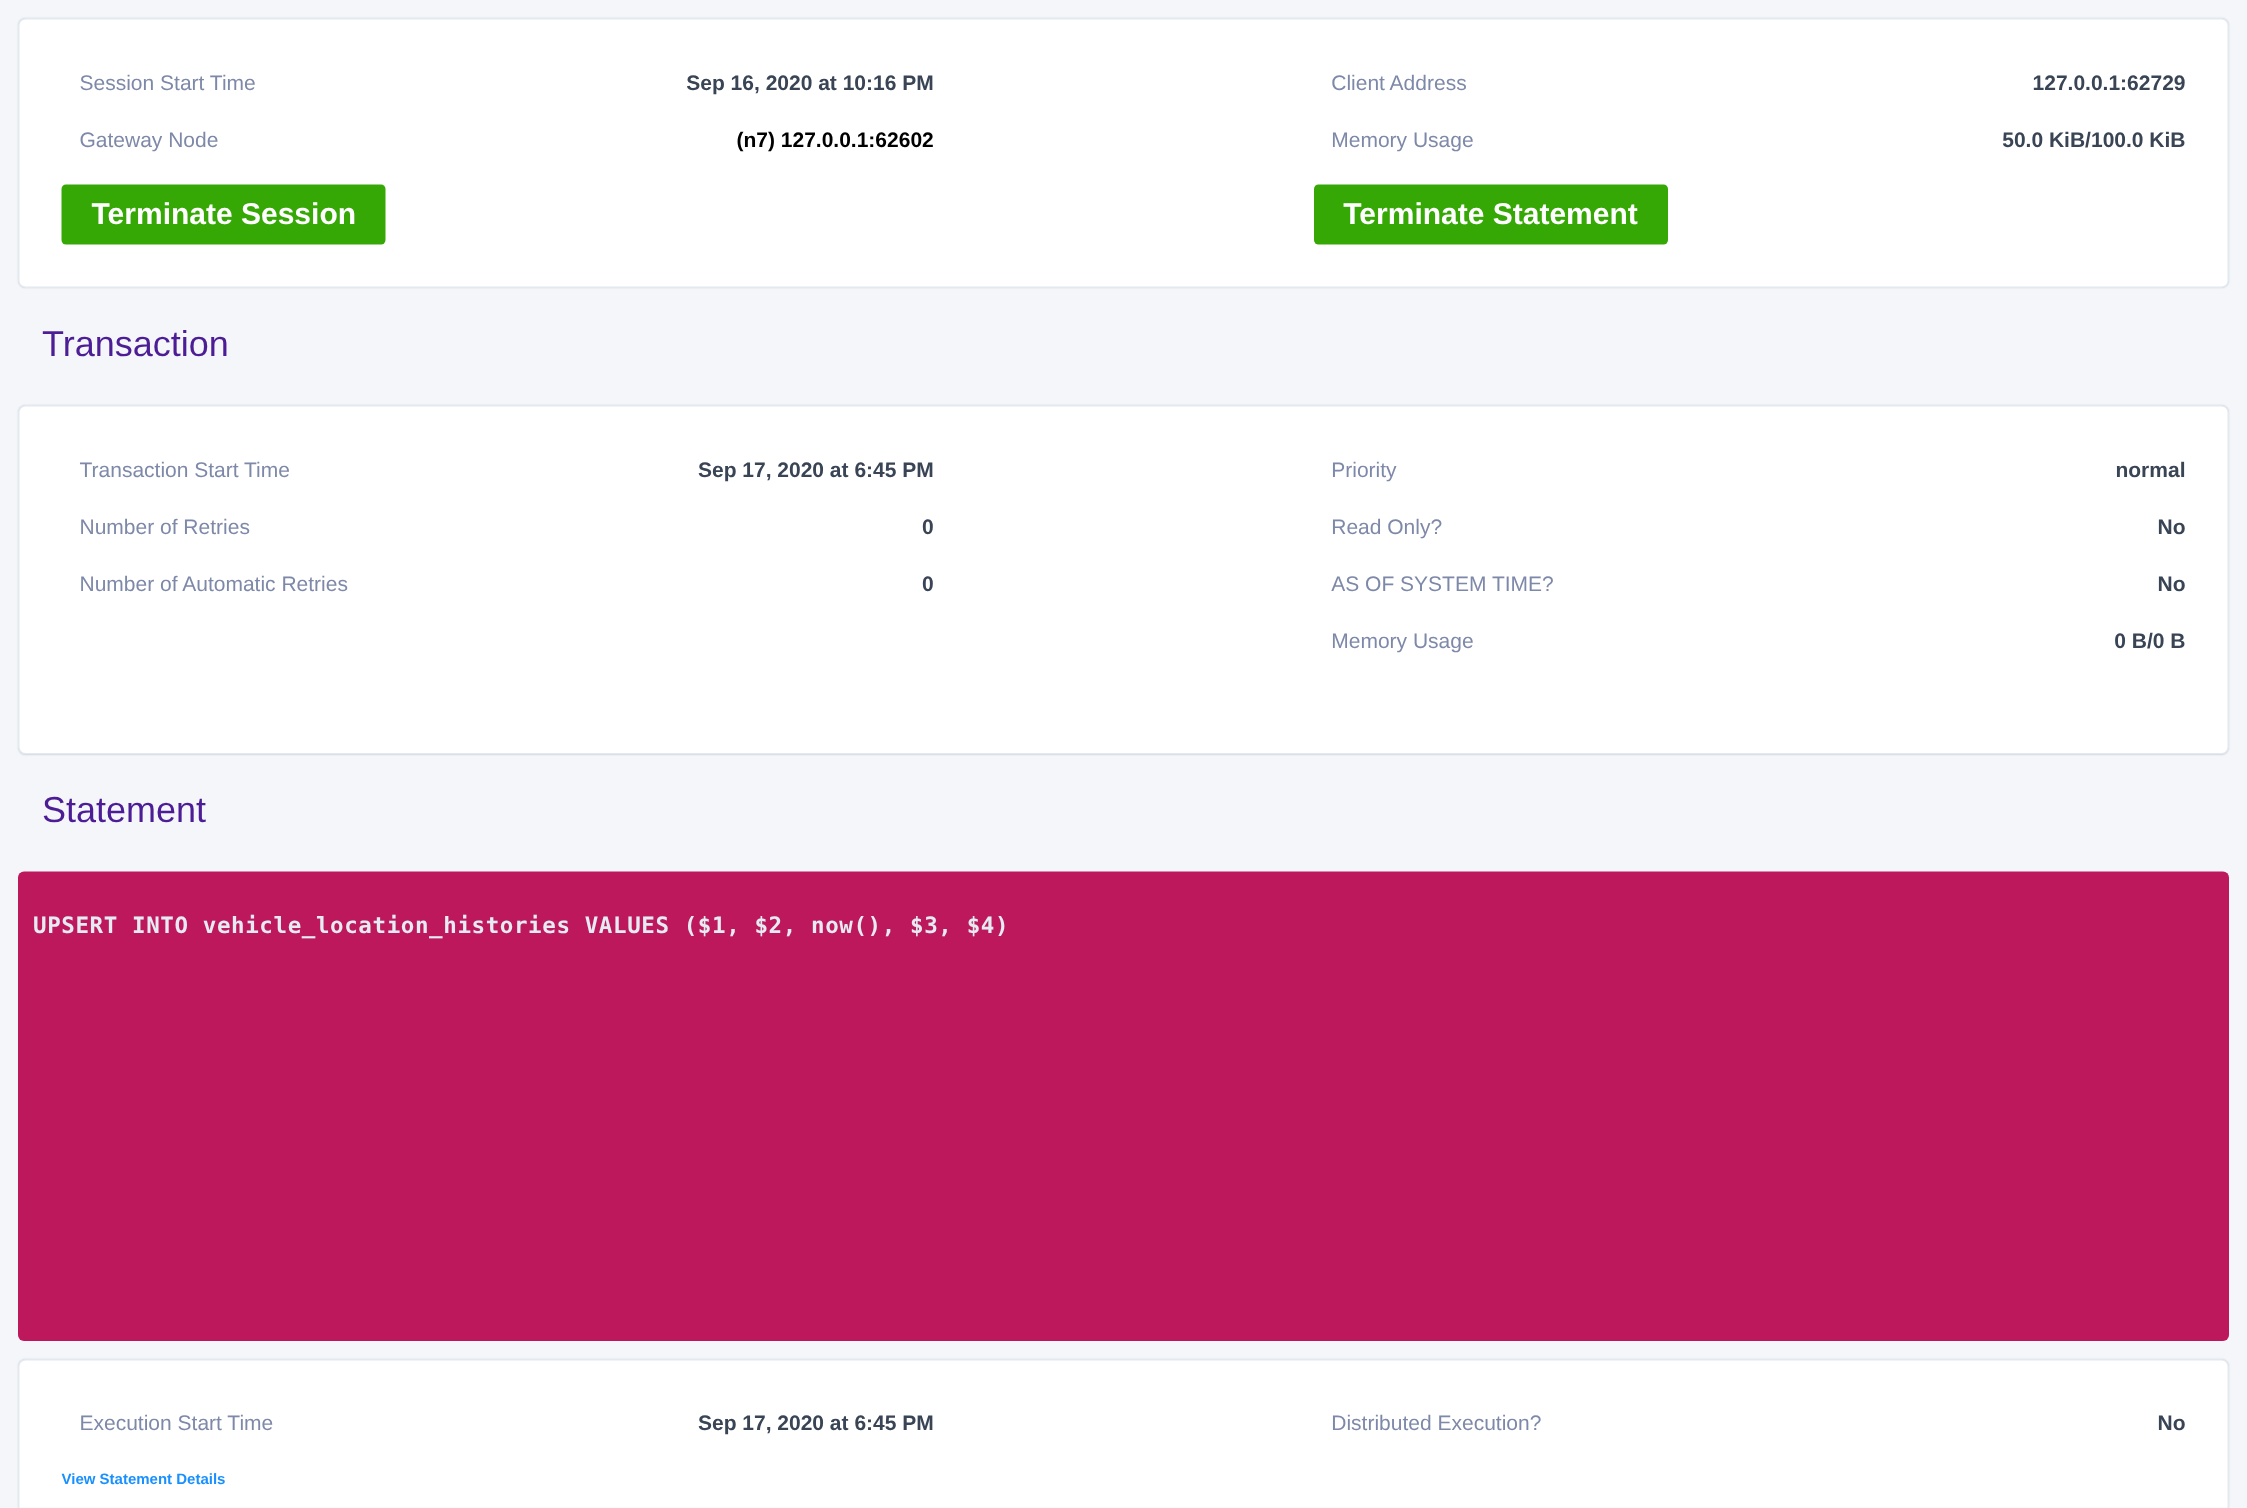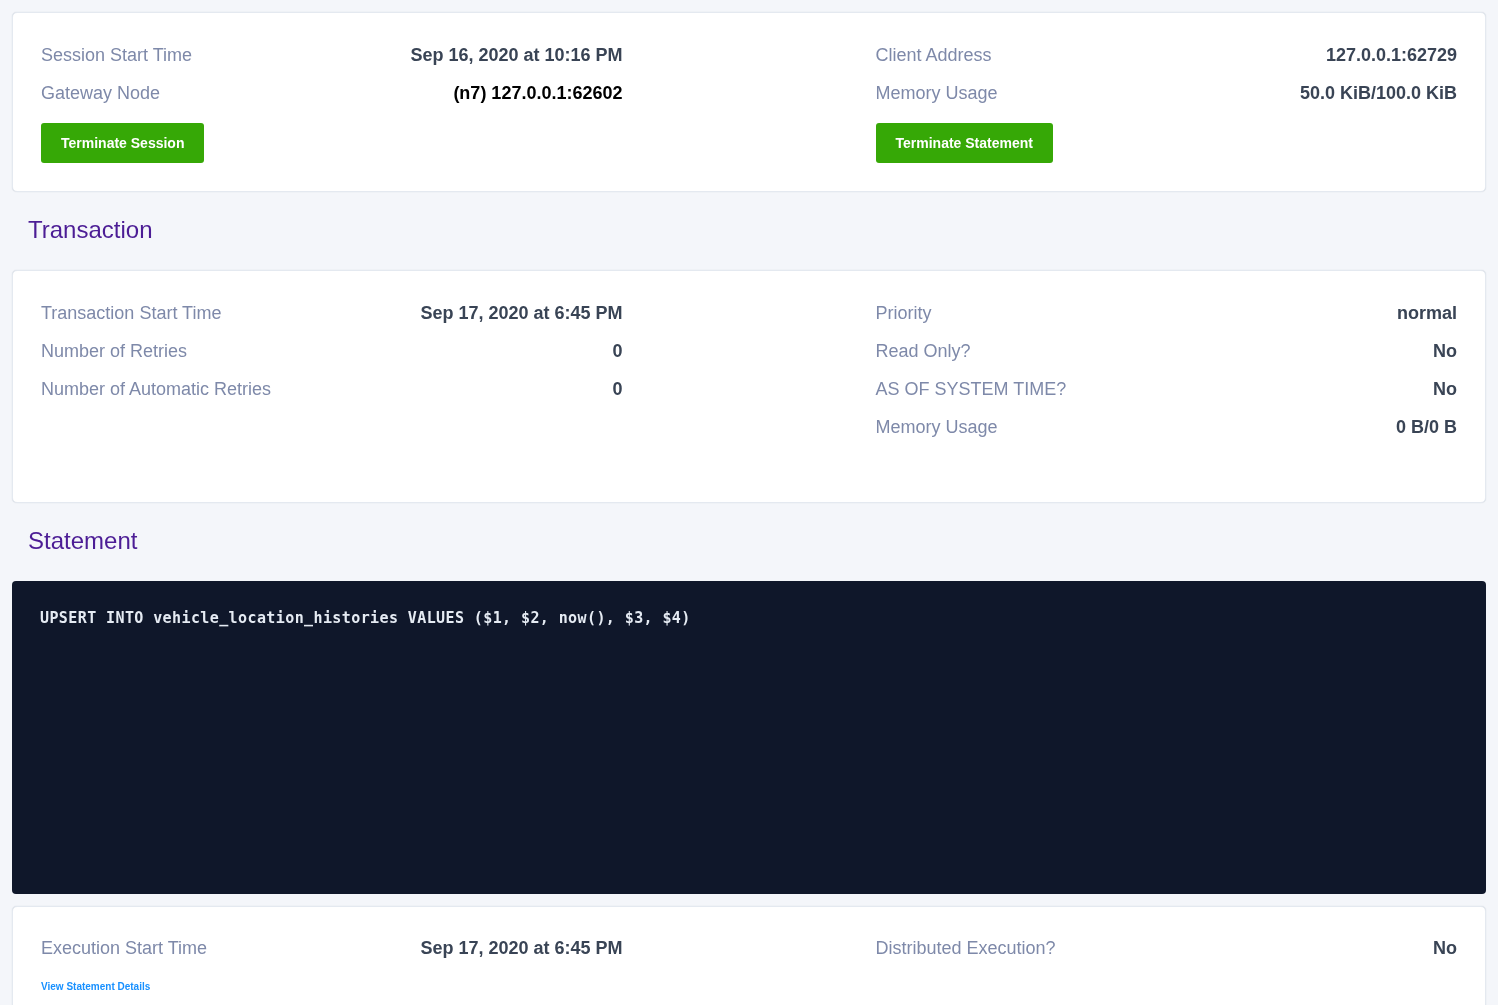--- a/index.html
+++ b/index.html
@@ -27,58 +27,59 @@
     display: grid;
     grid-template-columns: 1fr 1fr;
     column-gap: 253px;
   }
 
   .srow {
     display: flex;
     justify-content: space-between;
     align-items: baseline;
     margin-bottom: 21px;
-    font-size: 18px;
+    font-size: 14px;
     line-height: 17px;
+    margin-left: 12px;
   }
   .srow:last-child { margin-bottom: 0; }
   .exec-card .srow { margin-bottom: 19px; }
   .exec-card .srow.no-mb { margin-bottom: 0; }
 
   .label { color: #7e89a9; font-weight: 400; }
   .value { color: #394455; font-weight: 700; text-align: right; white-space: nowrap; }
   .value.link-value { color: #000000; }
 
   .btn {
     display: inline-block;
     height: 40px;
     padding: 0 20px;
     background: #36a806;
     border: none;
     border-radius: 3px;
     color: #ffffff;
     font-family: inherit;
-    font-size: 14px;
+    font-size: 20px;
     font-weight: 700;
     line-height: 40px;
     cursor: pointer;
   }
 
   .section-title {
     margin: 24px 16px 26px;
     font-size: 24px;
     font-weight: 500;
     line-height: 28px;
     color: #4c1d95;
   }
 
   .code-box {
     height: 313px;
-    padding: 28px 28px;
-    background: #0f172a;
+    padding: 28px 10px;
+    background: #be185d;
     border-radius: 4px;
     overflow: hidden;
   }
   .code-box code {
     font-family: "DejaVu Sans Mono", monospace;
     font-weight: 700;
     font-size: 15px;
     letter-spacing: 0.4px;
     line-height: 17px;
     color: #e5ebf3;

